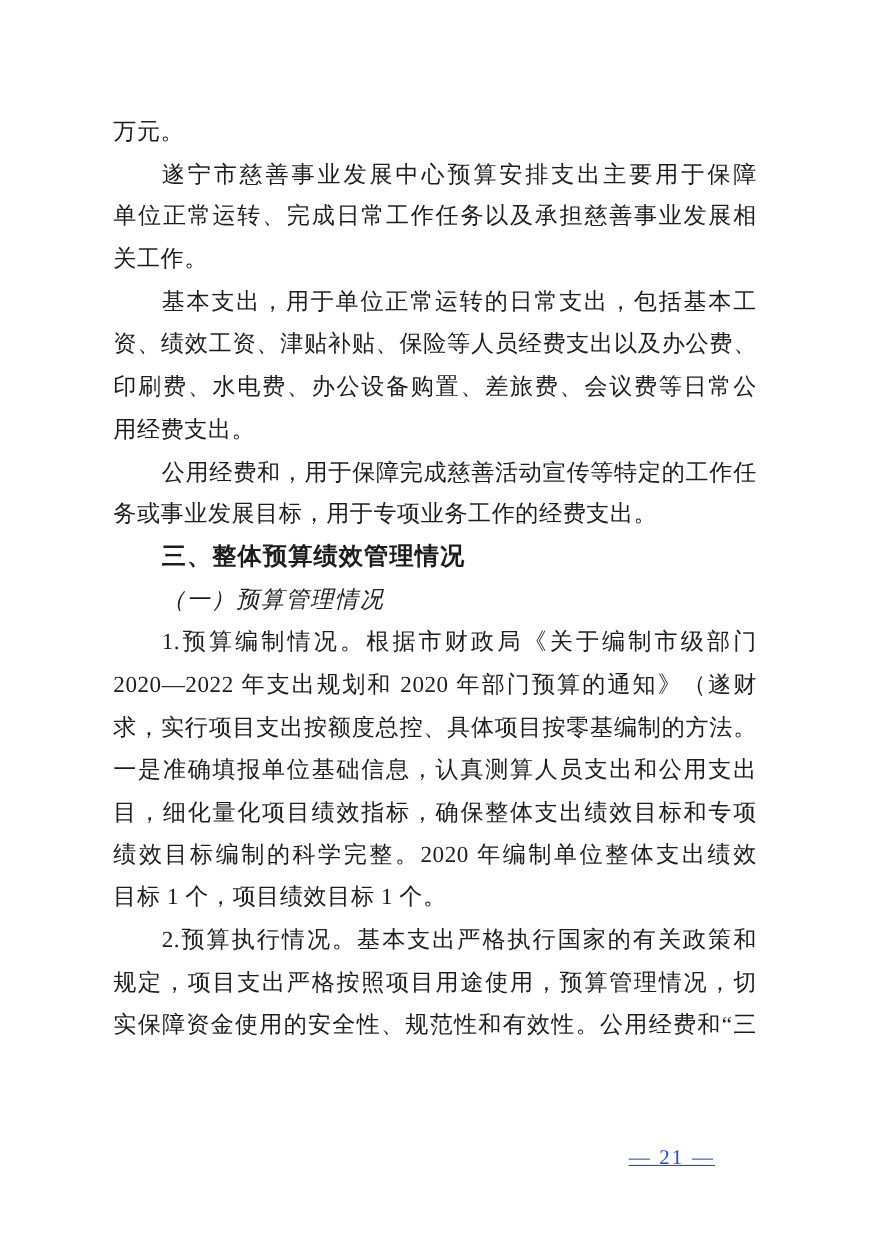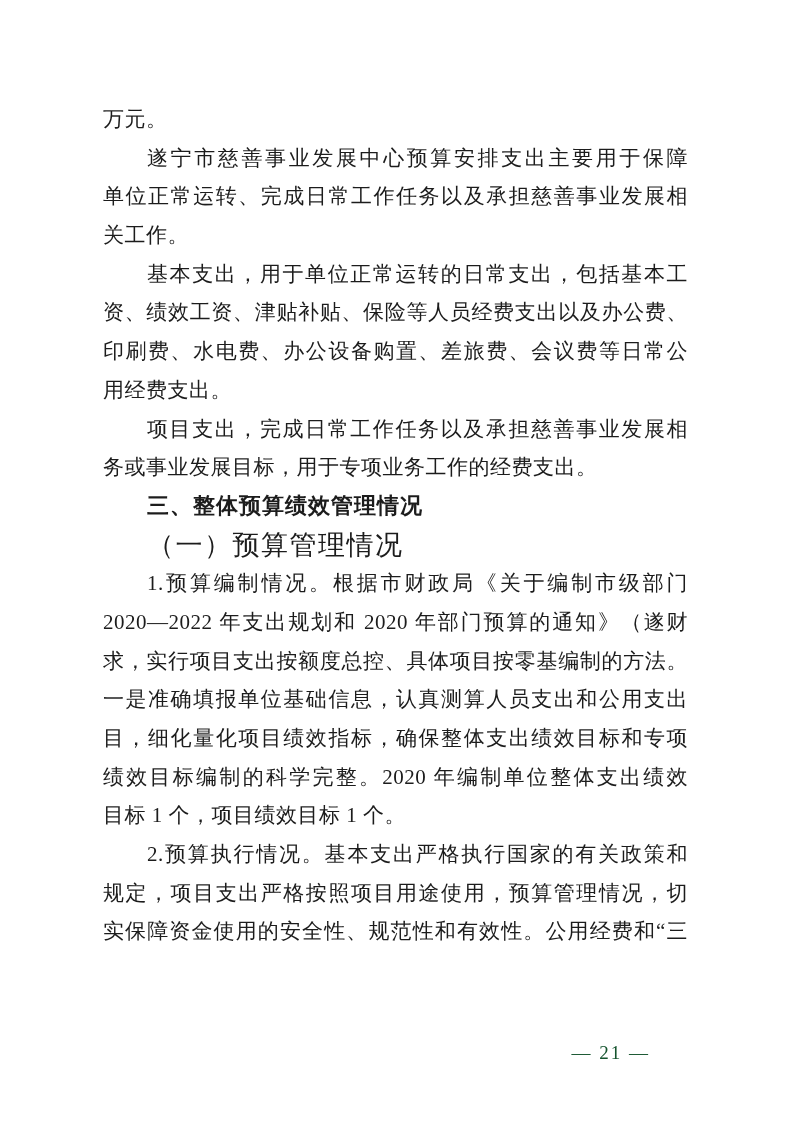--- a/index.html
+++ b/index.html
@@ -36,47 +36,49 @@
   .line.ind {
     text-indent: 44px;
   }
   .line.h1 {
     font-family: "Liberation Sans", "DejaVu Sans", sans-serif;
     font-weight: bold;
     font-size: 22px;
     letter-spacing: 1px;
   }
   .line.h2 {
-    font-size: 27px;
+    font-size: 21px;
     letter-spacing: 1.5px;
+    font-style: italic;
   }
   .pagenum {
     position: absolute;
     top: 1038px;
     right: 143px;
     font-size: 19px;
     line-height: 30px;
-    color: #14532d;
+    color: #1d4ed8;
     letter-spacing: 2px;
+    text-decoration: underline;
   }
 </style>
 </head>
 <body>
 
 <div class="page">
   <div class="textblock">
     <div class="line">万元。</div>
     <div class="line ind j">遂宁市慈善事业发展中心预算安排支出主要用于保障</div>
     <div class="line j">单位正常运转、完成日常工作任务以及承担慈善事业发展相</div>
     <div class="line">关工作。</div>
     <div class="line ind j">基本支出，用于单位正常运转的日常支出，包括基本工</div>
     <div class="line j">资、绩效工资、津贴补贴、保险等人员经费支出以及办公费、</div>
     <div class="line j">印刷费、水电费、办公设备购置、差旅费、会议费等日常公</div>
     <div class="line">用经费支出。</div>
-    <div class="line ind j">项目支出，完成日常工作任务以及承担慈善事业发展相</div>
+    <div class="line ind j">公用经费和，用于保障完成慈善活动宣传等特定的工作任</div>
     <div class="line">务或事业发展目标，用于专项业务工作的经费支出。</div>
     <div class="line ind h1">三、整体预算绩效管理情况</div>
     <div class="line ind h2">（一）预算管理情况</div>
     <div class="line ind j">1.预算编制情况。根据市财政局《关于编制市级部门</div>
     <div class="line j">2020—2022 年支出规划和 2020 年部门预算的通知》（遂财</div>
     <div class="line j">求，实行项目支出按额度总控、具体项目按零基编制的方法。</div>
     <div class="line j">一是准确填报单位基础信息，认真测算人员支出和公用支出</div>
     <div class="line j">目，细化量化项目绩效指标，确保整体支出绩效目标和专项</div>
     <div class="line j">绩效目标编制的科学完整。2020 年编制单位整体支出绩效</div>
     <div class="line">目标 1 个，项目绩效目标 1 个。</div>

